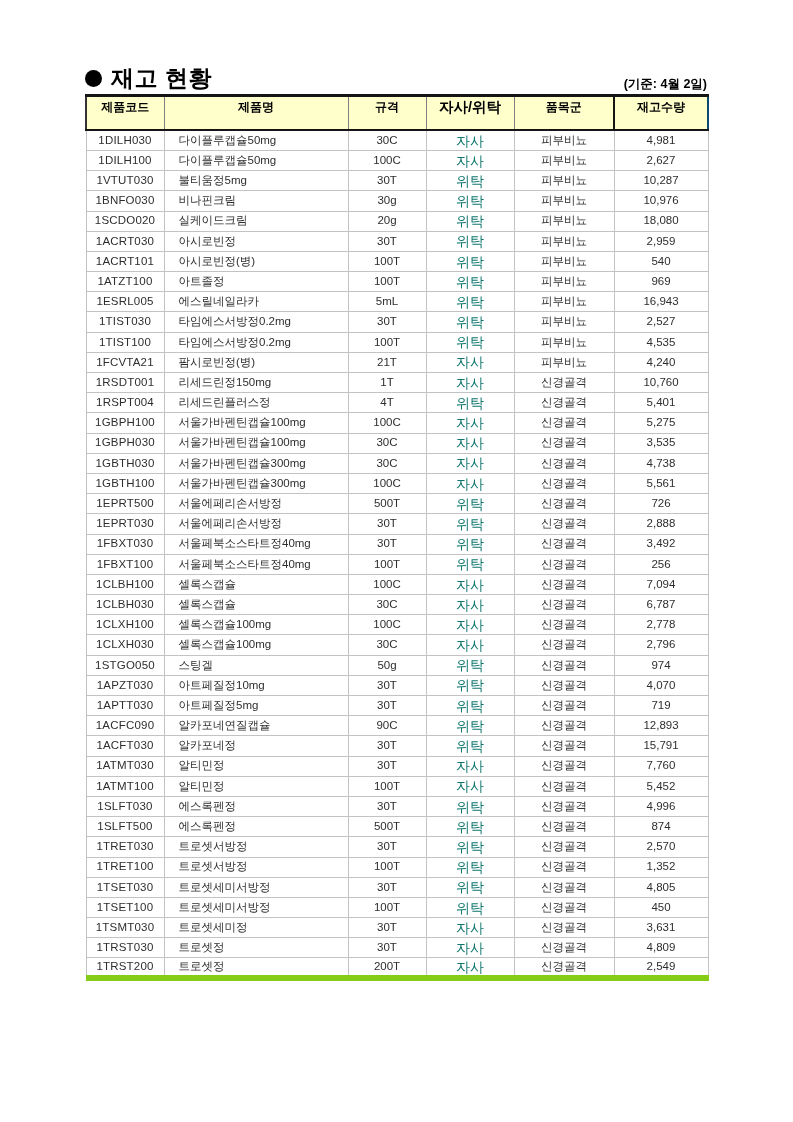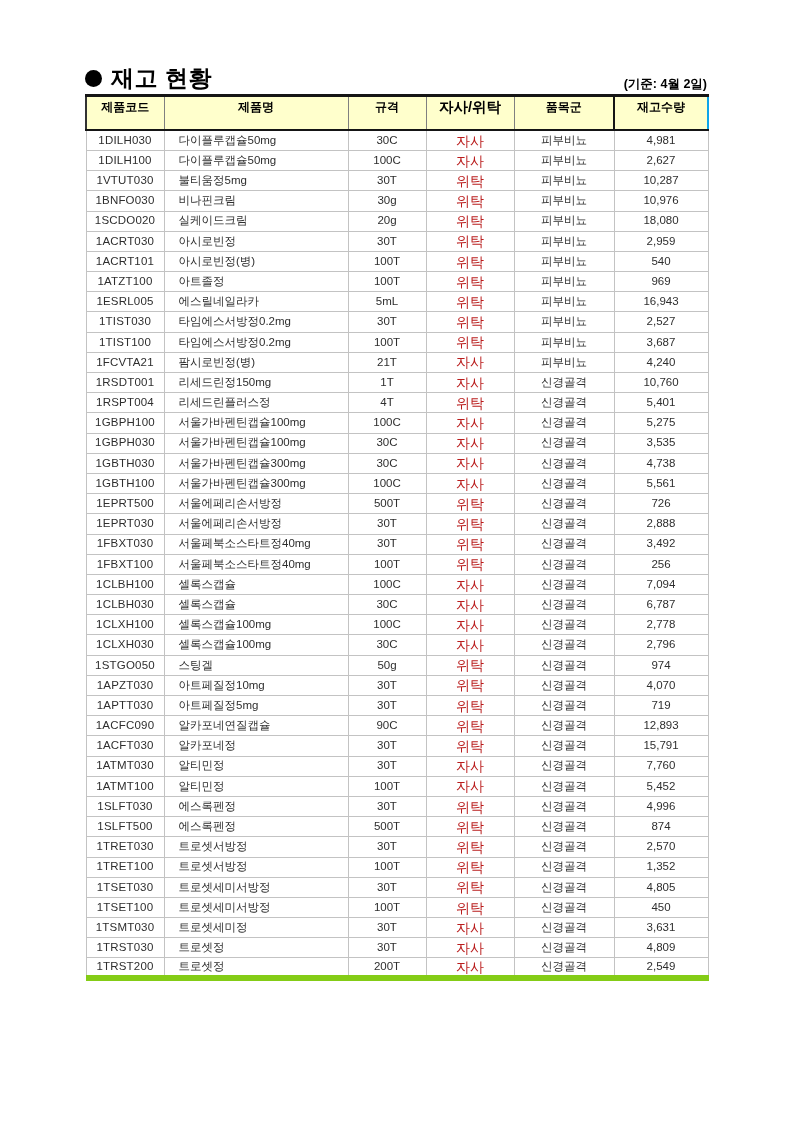--- a/index.html
+++ b/index.html
@@ -64,37 +64,37 @@
     color: #000;
     text-align: center;
     vertical-align: middle;
     border-top: 3px solid #151515;
     border-bottom: 2px solid #151515;
     border-left: 1px solid #808080;
     border-right: 1px solid #808080;
     padding: 1px 0 12px 0;
   }
   thead th:first-child  { border-left: 2px solid #333; }
-  thead th:last-child   { border-right: 2px solid #0ea5e9; border-left: 2px solid #151515; }
+  thead th:last-child   { border-right: 2px solid #0c4a6e; border-left: 2px solid #151515; }
   thead th.h-type { font-size: 14.5px; }
 
   tbody td {
     height: 20.2px;
     font-size: 11.5px;
     color: #2e2e2e;
     text-align: center;
     vertical-align: middle;
     border: 1px solid #c3c3c3;
     padding: 0;
     line-height: 1;
     overflow: hidden;
     white-space: nowrap;
   }
   tbody td.cell-name { text-align: left; padding-left: 14px; }
-  tbody td.cell-type { font-size: 14px; color: #b91c1c; }
+  tbody td.cell-type { font-size: 14px; color: #0f766e; }
   tbody td.cell-code { font-size: 11.5px; letter-spacing: 0.2px; }
   tbody tr:last-child td { border-bottom: 6px solid #84cc16; }
 </style>
 </head>
 <body>
 
 <div class="sheet">
   <div class="title-row">
     <div class="doc-title">
       <span class="bullet"></span>
@@ -202,21 +202,21 @@
           <td class="cell-type">위탁</td>
           <td class="cell-group">피부비뇨</td>
           <td class="cell-qty">2,527</td>
         </tr>
         <tr>
           <td class="cell-code">1TIST100</td>
           <td class="cell-name">타임에스서방정0.2mg</td>
           <td class="cell-spec">100T</td>
           <td class="cell-type">위탁</td>
           <td class="cell-group">피부비뇨</td>
-          <td class="cell-qty">3,687</td>
+          <td class="cell-qty">4,535</td>
         </tr>
         <tr>
           <td class="cell-code">1FCVTA21</td>
           <td class="cell-name">팜시로빈정(병)</td>
           <td class="cell-spec">21T</td>
           <td class="cell-type">자사</td>
           <td class="cell-group">피부비뇨</td>
           <td class="cell-qty">4,240</td>
         </tr>
         <tr>

